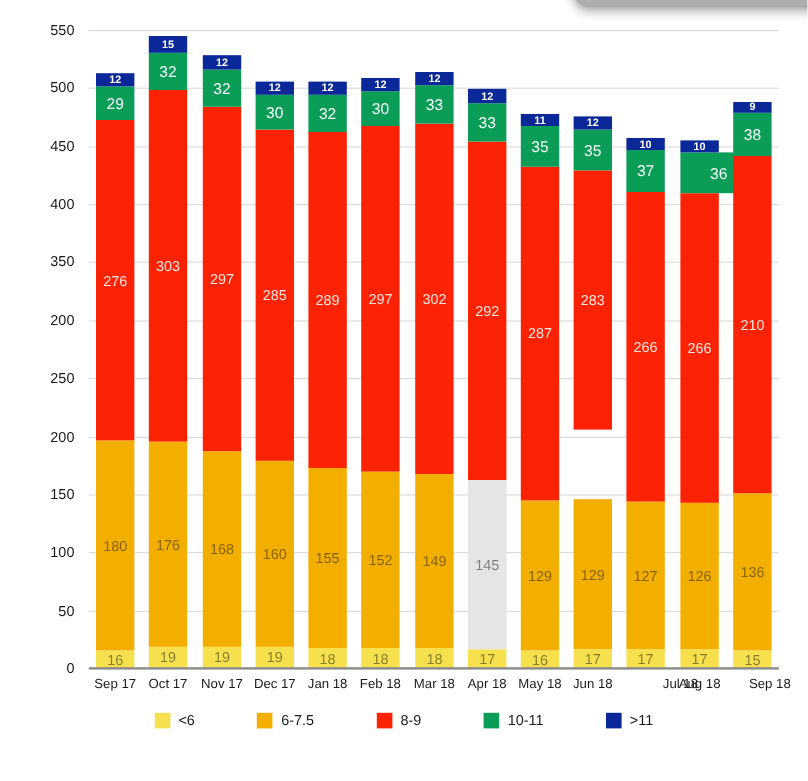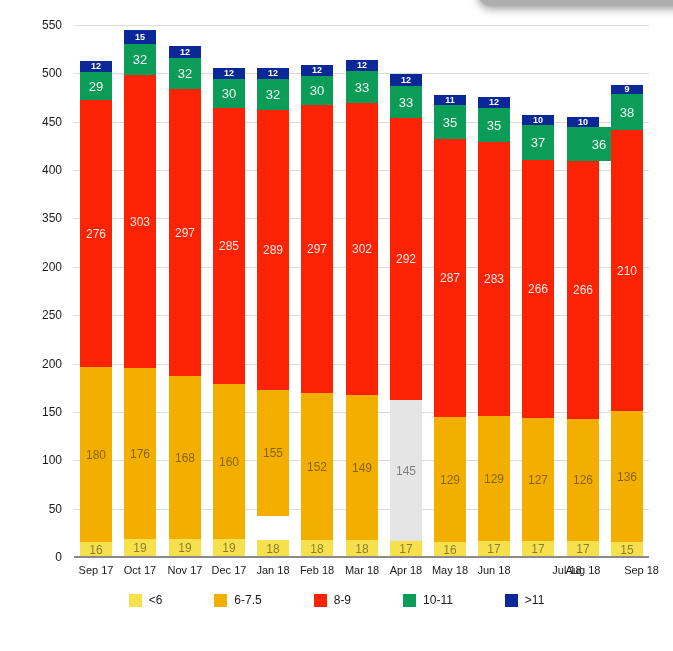--- a/index.html
+++ b/index.html
@@ -150,21 +150,21 @@
     <div class="seg s3" style="left: 213px; top: 79px; width: 32px; height: 29px; background: rgb(11, 156, 87);">
       <span style="color: rgba(255, 255, 255, 0.95);">30</span>
     </div>
     <div class="seg s4" style="left: 213px; top: 68px; width: 32px; height: 11px; background: rgb(11, 40, 153);">
       <span style="color: rgb(255, 255, 255);">12</span>
     </div>
     <div class="xlabel" style="left: 197px; top: 564px;">Dec 17</div>
     <div class="seg s0" style="left: 257px; top: 540px; width: 32px; height: 17px; background: rgb(247, 224, 78);">
       <span style="color: rgba(0, 0, 0, 0.45);">18</span>
     </div>
-    <div class="seg s1" style="left: 257px; top: 390px; width: 32px; height: 126px; background: rgb(243, 175, 0);">
+    <div class="seg s1" style="left: 257px; top: 390px; width: 32px; height: 150px; background: rgb(243, 175, 0);">
       <span style="color: rgba(0, 0, 0, 0.45);">155</span>
     </div>
     <div class="seg s2" style="left: 257px; top: 110px; width: 32px; height: 280px; background: rgb(252, 35, 4);">
       <span style="color: rgba(255, 255, 255, 0.88);">289</span>
     </div>
     <div class="seg s3" style="left: 257px; top: 79px; width: 32px; height: 31px; background: rgb(11, 156, 87);">
       <span style="color: rgba(255, 255, 255, 0.95);">32</span>
     </div>
     <div class="seg s4" style="left: 257px; top: 68px; width: 32px; height: 11px; background: rgb(11, 40, 153);">
       <span style="color: rgb(255, 255, 255);">12</span>
@@ -233,21 +233,21 @@
     <div class="seg s4" style="left: 434px; top: 95px; width: 32px; height: 10px; background: rgb(11, 40, 153);">
       <span style="color: rgb(255, 255, 255);">11</span>
     </div>
     <div class="xlabel" style="left: 418px; top: 564px;">May 18</div>
     <div class="seg s0" style="left: 478px; top: 541px; width: 32px; height: 16px; background: rgb(247, 224, 78);">
       <span style="color: rgba(0, 0, 0, 0.45);">17</span>
     </div>
     <div class="seg s1" style="left: 478px; top: 416px; width: 32px; height: 125px; background: rgb(243, 175, 0);">
       <span style="color: rgba(0, 0, 0, 0.45);">129</span>
     </div>
-    <div class="seg s2" style="left: 478px; top: 142px; width: 32px; height: 274px; background: rgb(252, 35, 4);">
+    <div class="seg s2" style="left: 478px; top: 142px; width: 32px; height: 216px; background: rgb(252, 35, 4);">
       <span style="color: rgba(255, 255, 255, 0.88);">283</span>
     </div>
     <div class="seg s3" style="left: 478px; top: 108px; width: 32px; height: 34px; background: rgb(11, 156, 87);">
       <span style="color: rgba(255, 255, 255, 0.95);">35</span>
     </div>
     <div class="seg s4" style="left: 478px; top: 97px; width: 32px; height: 11px; background: rgb(11, 40, 153);">
       <span style="color: rgb(255, 255, 255);">12</span>
     </div>
     <div class="xlabel" style="left: 462px; top: 564px;">Jun 18</div>
     <div class="seg s0" style="left: 522px; top: 541px; width: 32px; height: 16px; background: rgb(247, 224, 78);">

